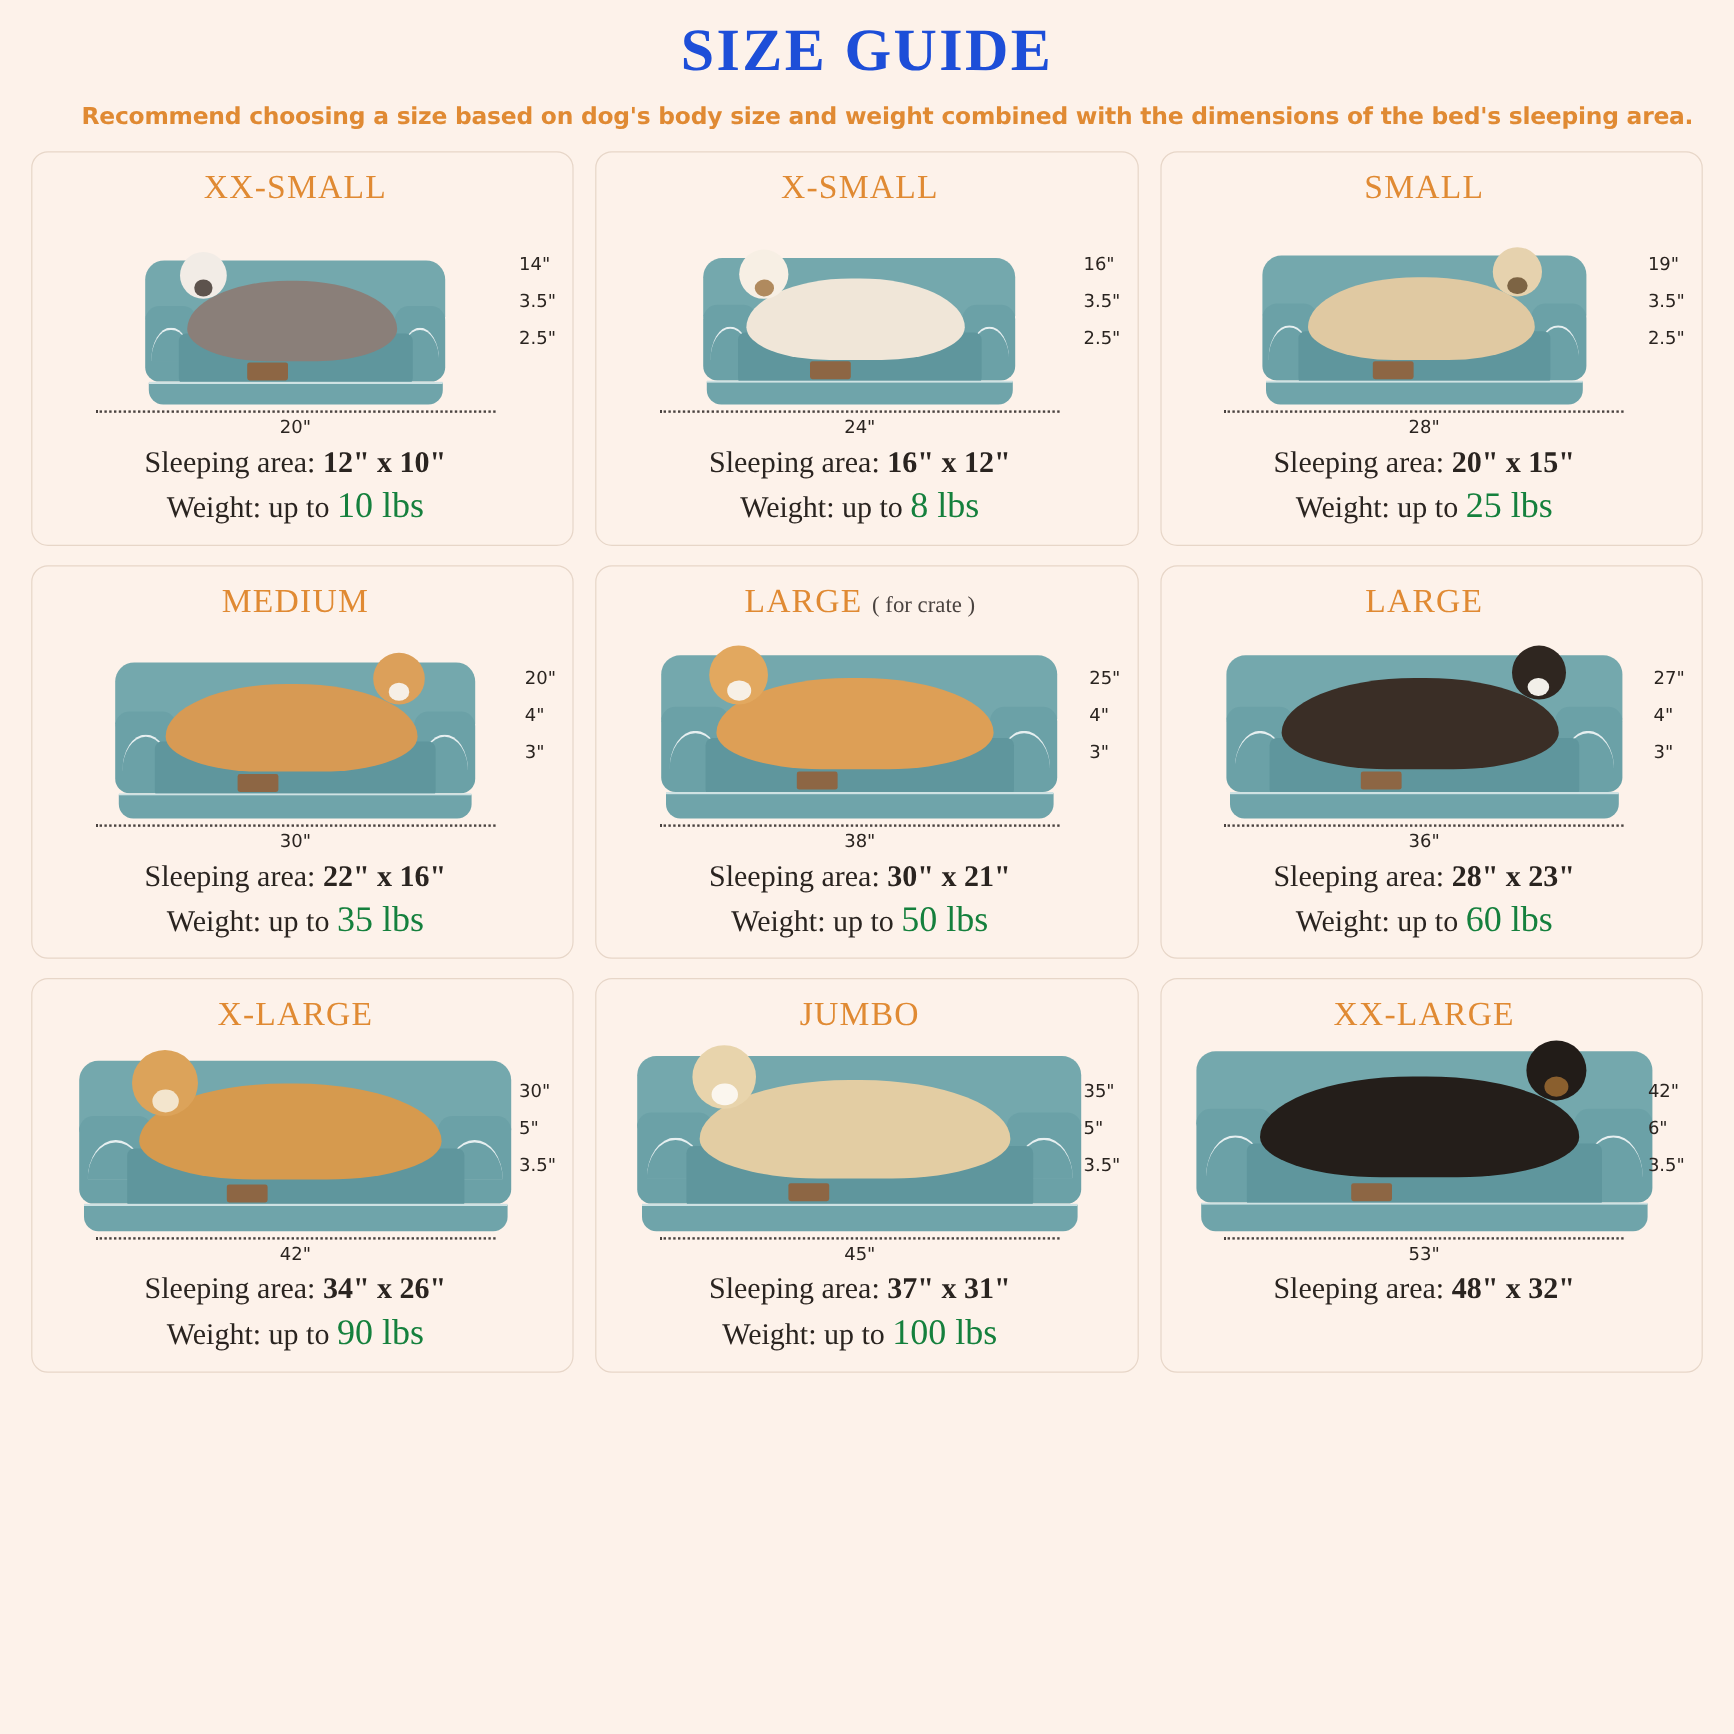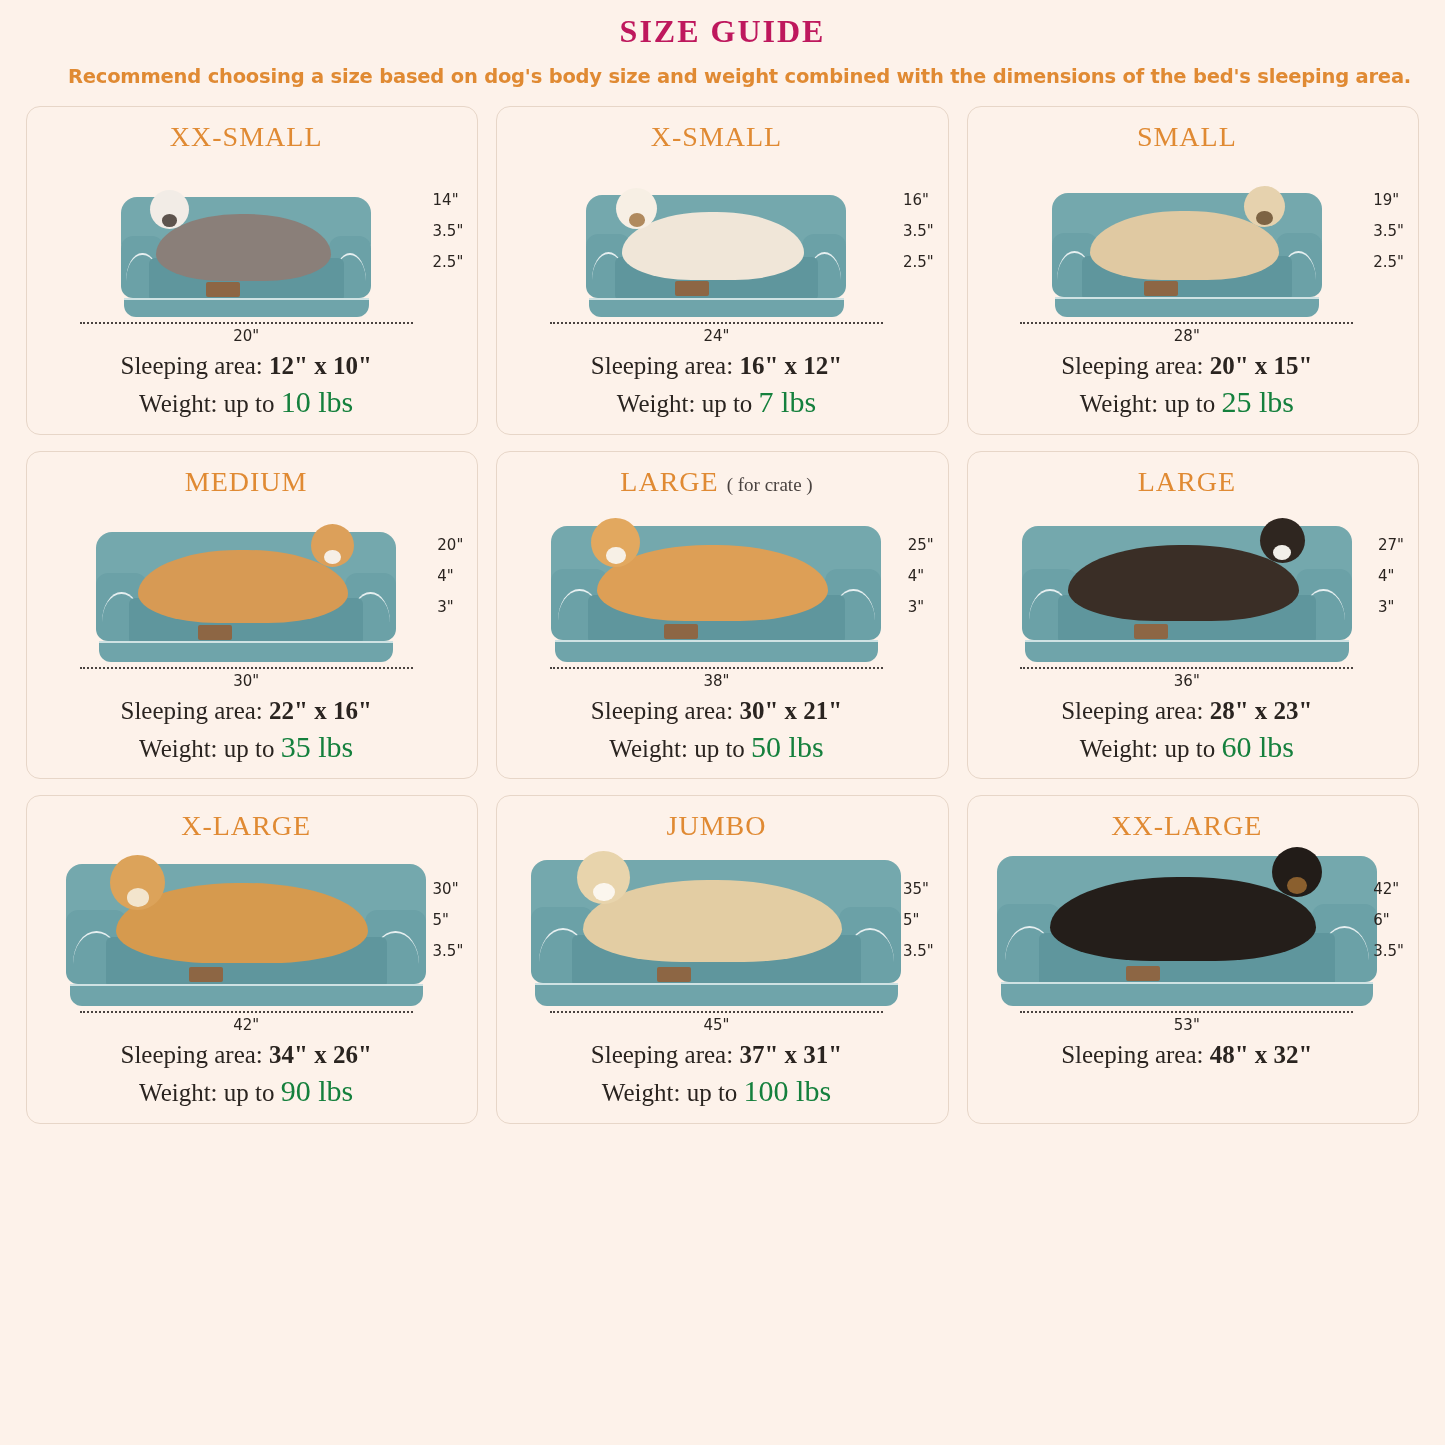--- a/index.html
+++ b/index.html
@@ -12,23 +12,23 @@
   .page {
     width: 1445px; height: 1445px;
     background: #fdf2ea;
     position: relative;
     padding: 0;
   }
   .title {
     text-align: center;
     font-family: "Liberation Serif", serif;
     font-weight: bold;
-    font-size: 32px;
+    font-size: 50px;
     letter-spacing: 2px;
-    color: #be185d;
+    color: #1d4ed8;
     padding-top: 14px;
     line-height: 1.1;
   }
   .subtitle {
     text-align: center;
     font-family: "DejaVu Sans", sans-serif;
     font-weight: bold;
     font-size: 19.5px;
     color: #e08a33;
     margin-top: 16px;
@@ -285,21 +285,21 @@
         <span class="rule"></span>
         <span>24"</span>
       </div>
     </div>
 
     <div class="info">
       <div>
         <span>Sleeping area: </span><span class="val">16" x 12"</span>
       </div>
       <div>
-        <span>Weight:  up to </span><span class="lbs">7 lbs</span>
+        <span>Weight:  up to </span><span class="lbs">8 lbs</span>
       </div>
     </div>
   </div>
       <div class="card">
     <div class="card-title">
       <span>SMALL</span>
       <span class="note"></span>
     </div>
 
     <div class="illus">

